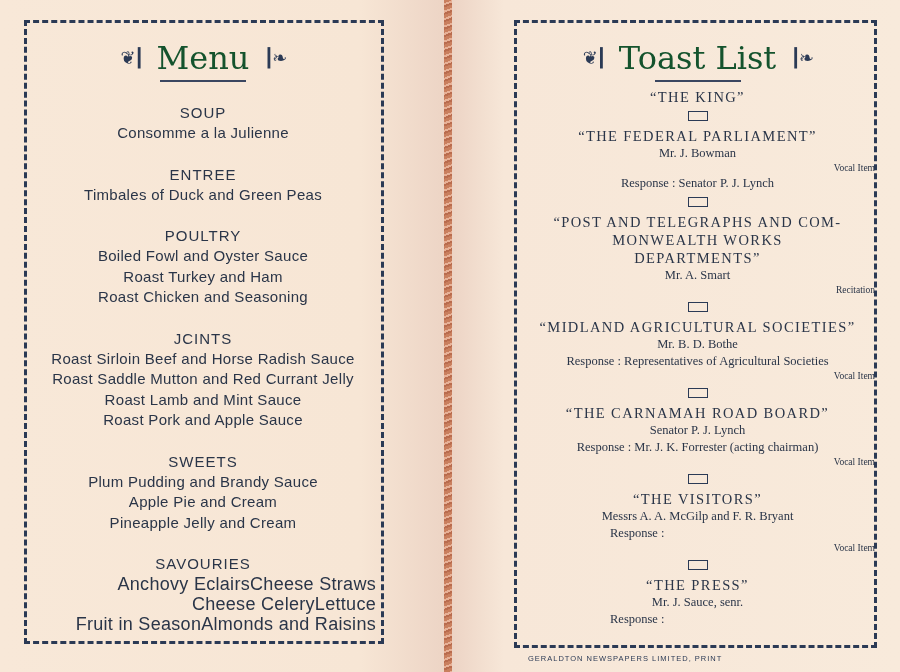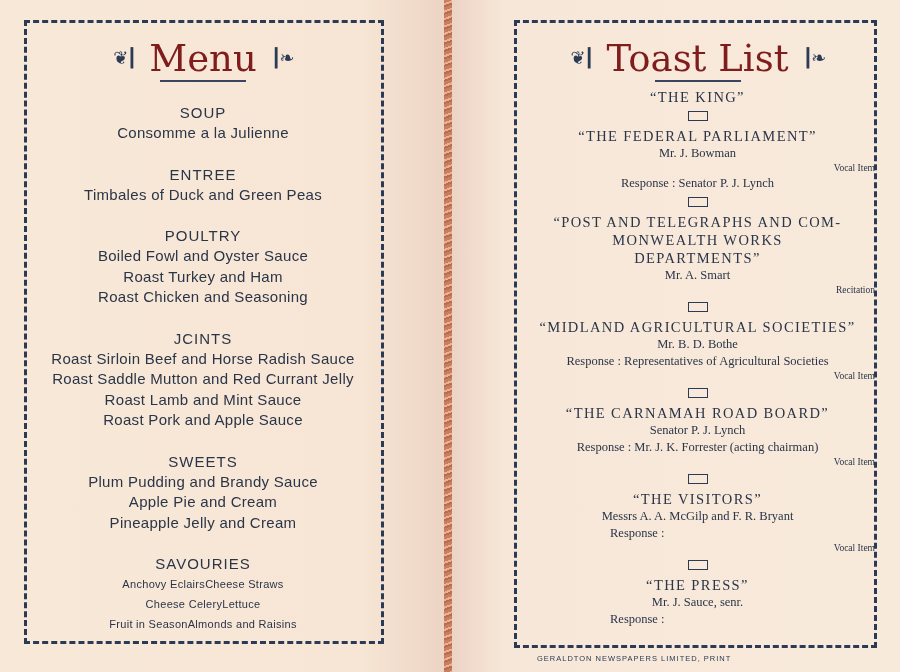--- a/index.html
+++ b/index.html
@@ -10,32 +10,32 @@
   .cord{position:absolute;left:444px;top:0;width:8px;height:672px;
     background:repeating-linear-gradient(160deg,#c97f5e 0 3px,#e7b197 3px 5px,#b96c4e 5px 7px);}
   .frame{position:absolute;border:3px dashed #2b3a55;}
   .frame-left{left:24px;top:20px;width:354px;height:618px;}
   .frame-right{left:514px;top:20px;width:357px;height:622px;}
   .content{position:absolute;text-align:center;}
   .content-left{left:30px;top:38px;width:346px;}
   .content-right{left:520px;top:38px;width:355px;font-family:"Liberation Serif",serif;}
   .title-row{display:flex;justify-content:center;align-items:center;gap:14px;height:40px;}
   .orn{font-size:18px;color:#2b3a55;letter-spacing:-2px;}
-  .title{font-family:"DejaVu Serif",serif;font-size:37px;color:#7f1d1d;}
+  .title{font-family:"DejaVu Serif",serif;font-size:32px;color:#14532d;}
   .title-rule{width:86px;height:2px;background:#3a4660;margin:2px auto 6px;}
   .title-rule-r{width:86px;}
   .menu-section{margin-bottom:6px;}
   .menu-cat{font-size:15px;letter-spacing:1px;line-height:21px;margin-top:20px;}
   .menu-item{font-size:15px;line-height:20.5px;letter-spacing:.3px;}
-  .sav-row{display:flex;justify-content:center;font-size:11px;line-height:20px;letter-spacing:.3px;}
+  .sav-row{display:flex;justify-content:flex-end;font-size:18px;line-height:20px;letter-spacing:.3px;}
   .toast{font-size:14.5px;letter-spacing:1.4px;line-height:18px;}
   .person{font-size:12.5px;line-height:17px;}
   .small-left{font-size:9.5px;text-align:right;padding-left:42px;line-height:13px;}
   .box{width:18px;height:8px;border:1.5px solid #2b3a55;margin:5px auto 6px;}
-  .footer{position:absolute;left:528px;top:654px;font-size:7.5px;letter-spacing:1px;color:#2b3a55;margin-left:9px;}
+  .footer{position:absolute;left:528px;top:654px;font-size:7.5px;letter-spacing:1px;color:#2b3a55;}
 </style>
 </head>
 <body>
 
 <div class="page page-left"></div>
 <div class="page page-right"></div>
 <div class="cord"></div>
 
 <div class="frame frame-left"></div>
 <div class="frame frame-right"></div>

